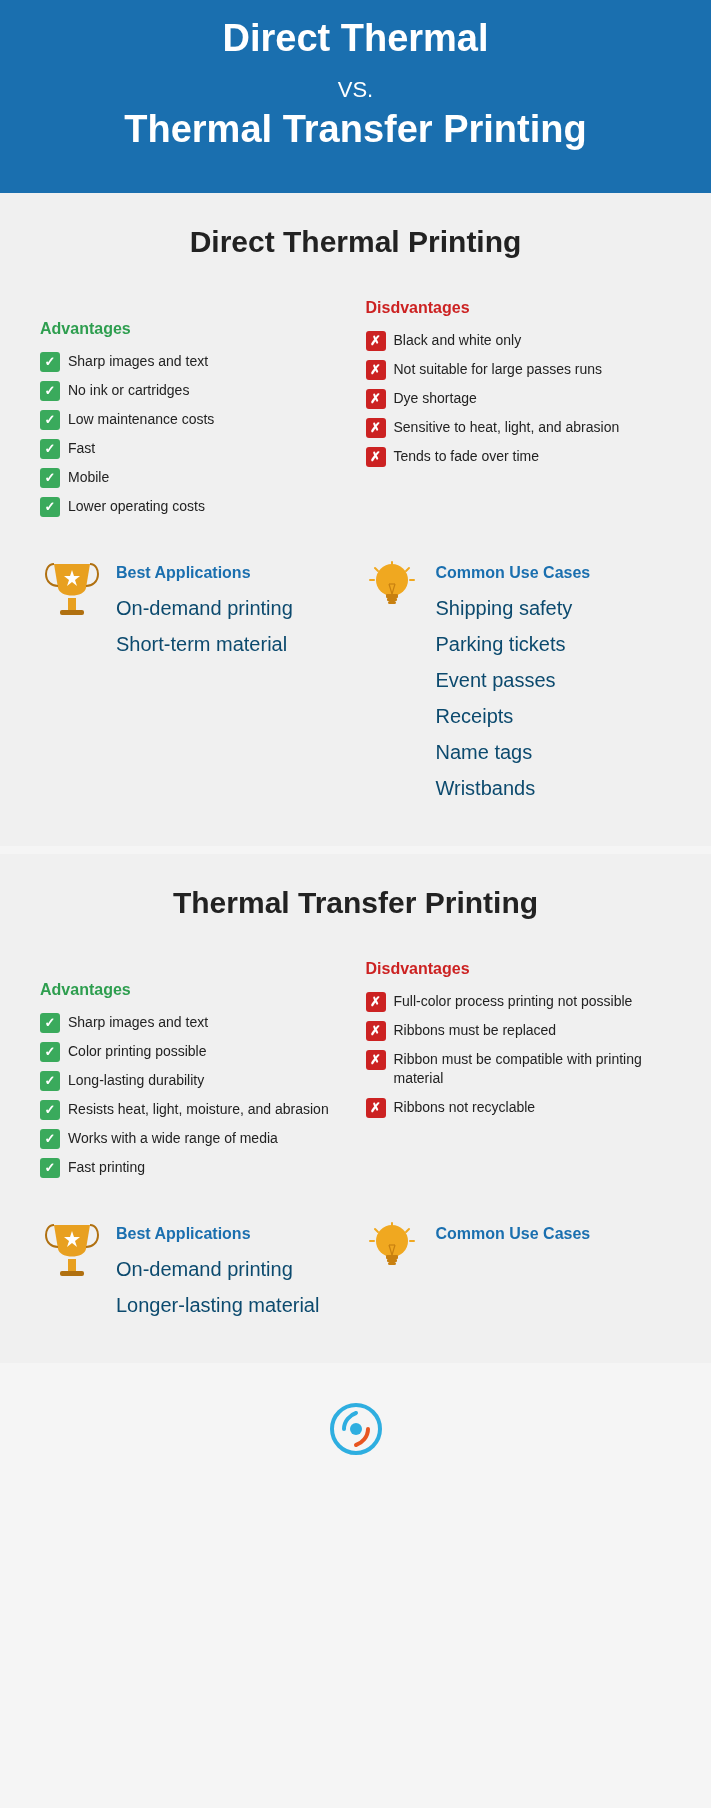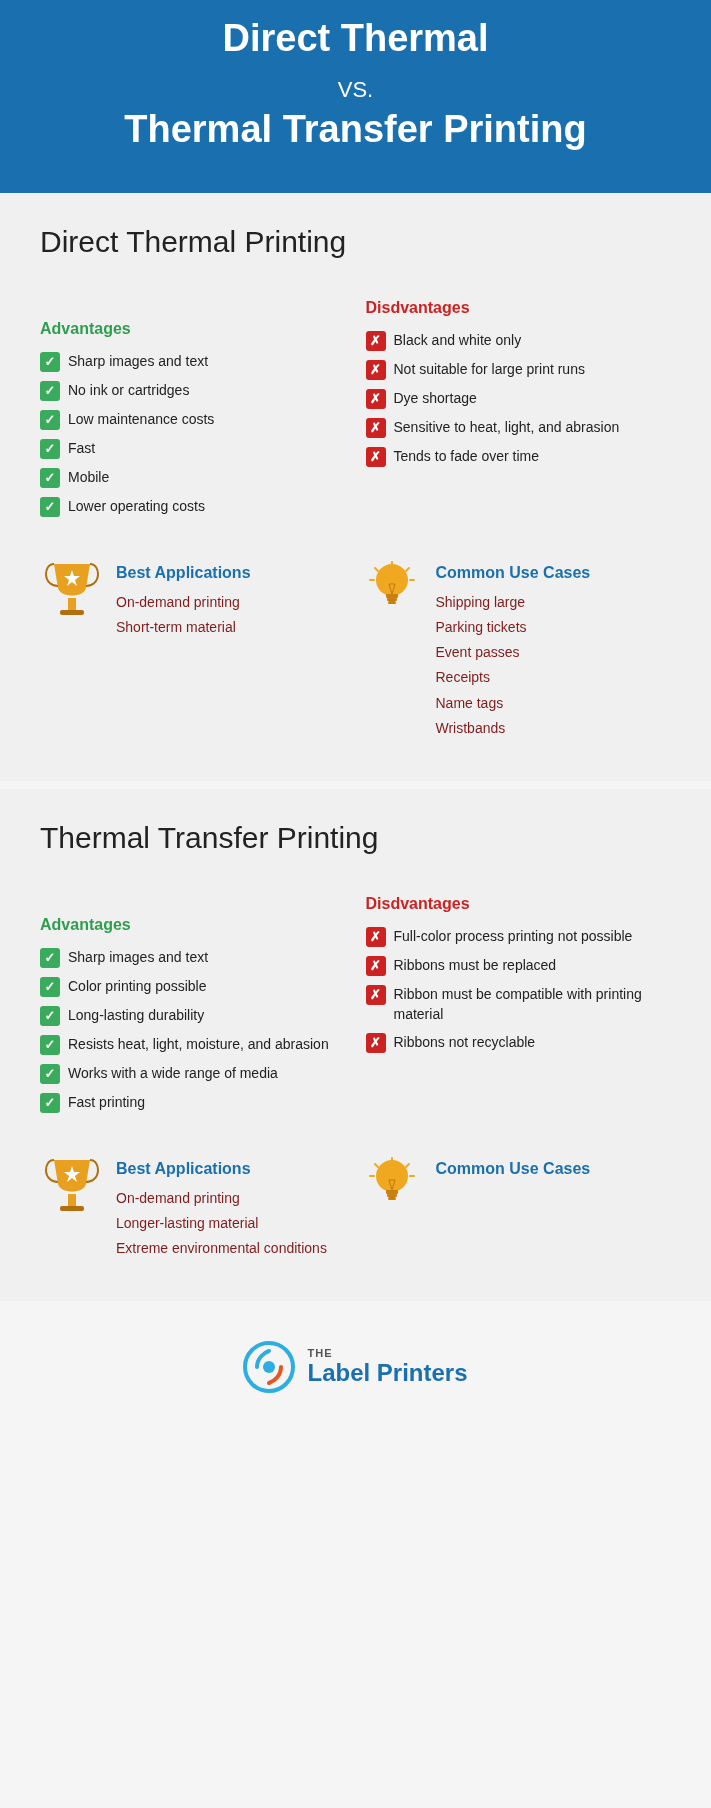--- a/index.html
+++ b/index.html
@@ -27,22 +27,23 @@
       margin: 4px 0;
     }
 
     
     .section {
       background: #f0f0f0;
       padding: 32px 40px 40px;
       margin-bottom: 8px;
     }
     .section-title {
+      text-align: center;
       font-size: 30px;
-      font-weight: 400;
+      font-weight: 700;
       color: #222;
       margin-bottom: 28px;
     }
 
     
     .adv-dis-row {
       display: flex;
       gap: 20px;
       margin-bottom: 32px;
     }
@@ -102,22 +103,22 @@
       flex: 1;
     }
     .bottom-col-title {
       font-size: 16px;
       font-weight: 700;
       color: #1a6faf;
       margin-bottom: 8px;
       margin-top: 6px;
     }
     .bottom-col-text {
-      font-size: 14px;
-      color: #7f1d1d;
+      font-size: 20px;
+      color: #0c4a6e;
       line-height: 1.8;
     }
     .icon-row {
       display: flex;
       align-items: flex-start;
       gap: 12px;
     }
     .icon-wrapper {
       min-width: 64px;
       display: flex;
@@ -220,21 +221,21 @@
 
     <div class="col">
       <div class="col-title red">Disdvantages</div>
       <div id="s1-dis">
           <div class="adv-item">
             <span class="x-icon">✗</span>
             <span>Black and white only</span>
           </div>
           <div class="adv-item">
             <span class="x-icon">✗</span>
-            <span>Not suitable for large print runs</span>
+            <span>Not suitable for large passes runs</span>
           </div>
           <div class="adv-item">
             <span class="x-icon">✗</span>
             <span>Dye shortage</span>
           </div>
           <div class="adv-item">
             <span class="x-icon">✗</span>
             <span>Sensitive to heat, light, and abrasion</span>
           </div>
           <div class="adv-item">
@@ -292,21 +293,21 @@
             <line x1="23" y1="2" x2="23" y2="6" stroke="#f0a820" stroke-width="2" stroke-linecap="round"></line>
             <line x1="6" y1="8" x2="9" y2="11" stroke="#f0a820" stroke-width="2" stroke-linecap="round"></line>
             <line x1="40" y1="8" x2="37" y2="11" stroke="#f0a820" stroke-width="2" stroke-linecap="round"></line>
             <line x1="1" y1="20" x2="5" y2="20" stroke="#f0a820" stroke-width="2" stroke-linecap="round"></line>
             <line x1="45" y1="20" x2="41" y2="20" stroke="#f0a820" stroke-width="2" stroke-linecap="round"></line>
           </svg>
         </div>
         <div>
           <div class="bottom-col-title">Common Use Cases</div>
           <div class="bottom-col-text" id="s1-use">
-              <div>Shipping large</div>
+              <div>Shipping safety</div>
               <div>Parking tickets</div>
               <div>Event passes</div>
               <div>Receipts</div>
               <div>Name tags</div>
               <div>Wristbands</div>
             </div>
         </div>
       </div>
     </div>
   </div>
@@ -382,21 +383,20 @@
             <rect x="24" y="38" width="8" height="12" fill="#e8a020"></rect>
             <rect x="16" y="50" width="24" height="5" rx="2" fill="#b07010"></rect>
             <polygon points="28,10 30,16 36,16 31,20 33,26 28,22 23,26 25,20 20,16 26,16" fill="white"></polygon>
           </svg>
         </div>
         <div>
           <div class="bottom-col-title">Best Applications</div>
           <div class="bottom-col-text" id="s2-best">
               <div>On-demand printing</div>
               <div>Longer-lasting material</div>
-              <div>Extreme environmental conditions</div>
             </div>
         </div>
       </div>
     </div>
 
     <div class="bottom-col">
       <div class="icon-row">
         <div class="icon-wrapper">
           <svg class="bulb-svg" viewBox="0 0 46 60" fill="none" xmlns="http://www.w3.org/2000/svg">
             <circle cx="23" cy="20" r="16" fill="#f0a820"></circle>
@@ -422,19 +422,13 @@
 </div>
 
 <div class="footer">
 
   <svg class="footer-logo-circle" viewBox="0 0 52 52" fill="none" xmlns="http://www.w3.org/2000/svg">
     <circle cx="26" cy="26" r="24" stroke="#2eaee0" stroke-width="4" fill="none"></circle>
     <path d="M14 26 C14 18 20 12 26 10" stroke="#2eaee0" stroke-width="4" stroke-linecap="round" fill="none"></path>
     <path d="M38 26 C38 34 32 40 26 42" stroke="#e85520" stroke-width="4" stroke-linecap="round" fill="none"></path>
     <circle cx="26" cy="26" r="6" fill="#2eaee0"></circle>
   </svg>
-  <div class="footer-text">
-    <span class="footer-the">The</span>
-    <span class="footer-brand">
-      <span style="color:#1a6faf;">Label Printers</span>
-    </span>
-  </div>
 </div>
 
 </body></html>

